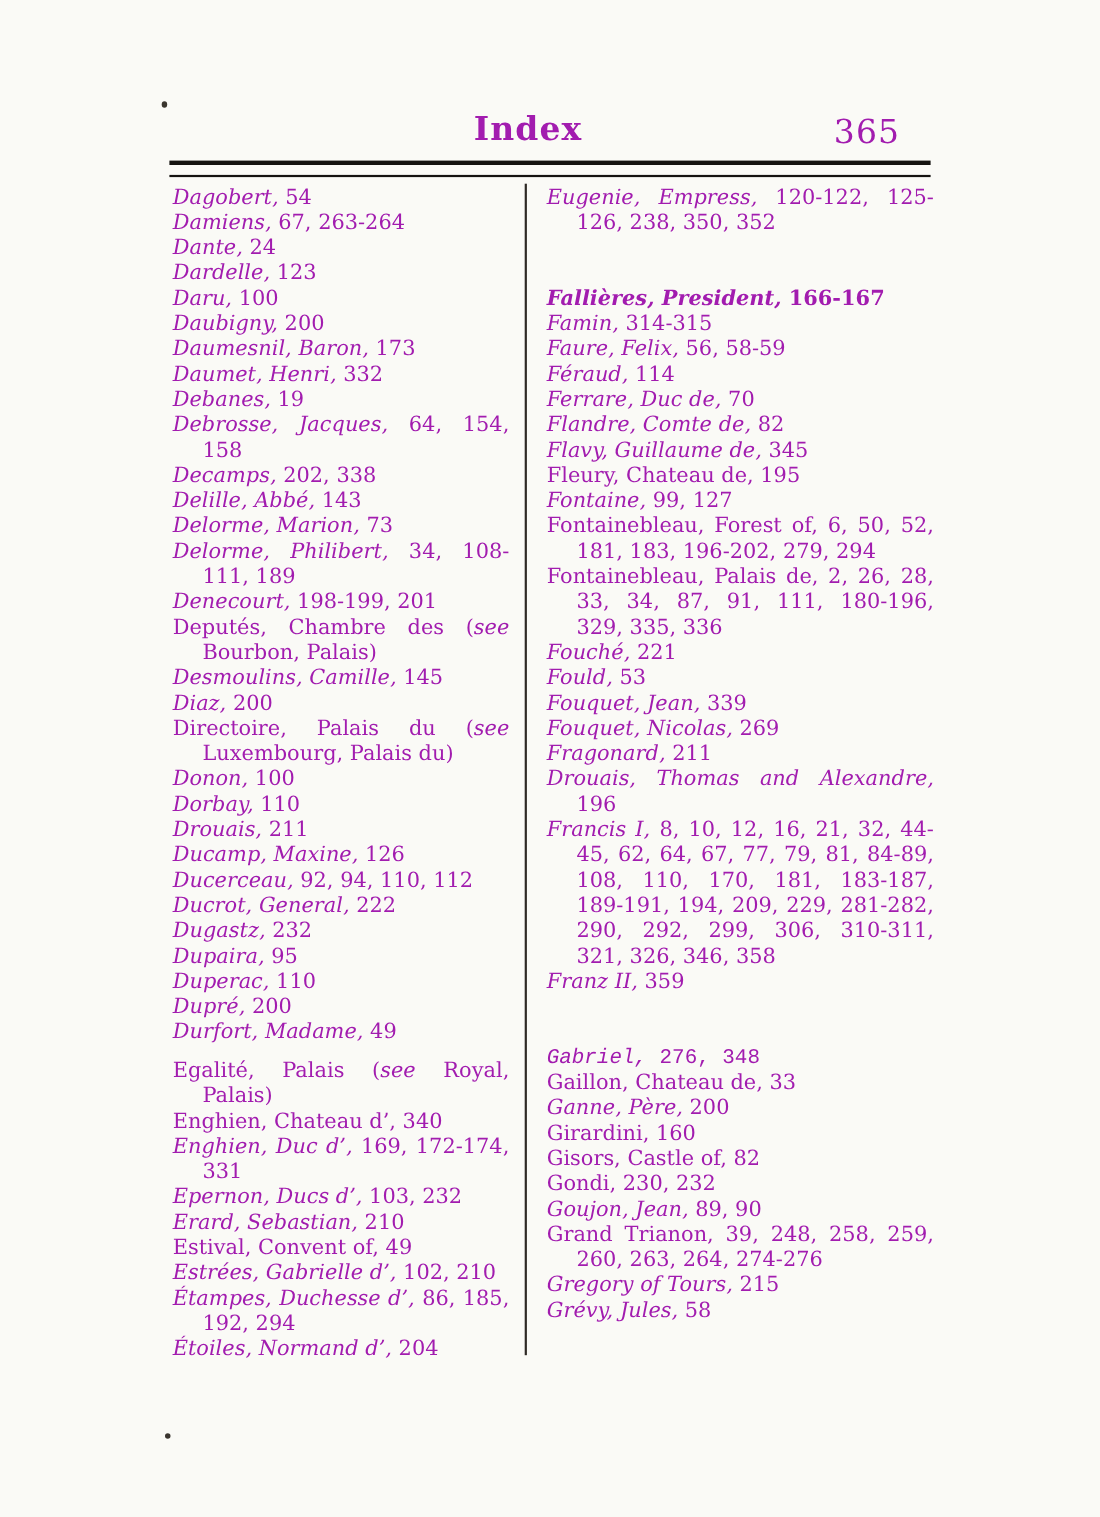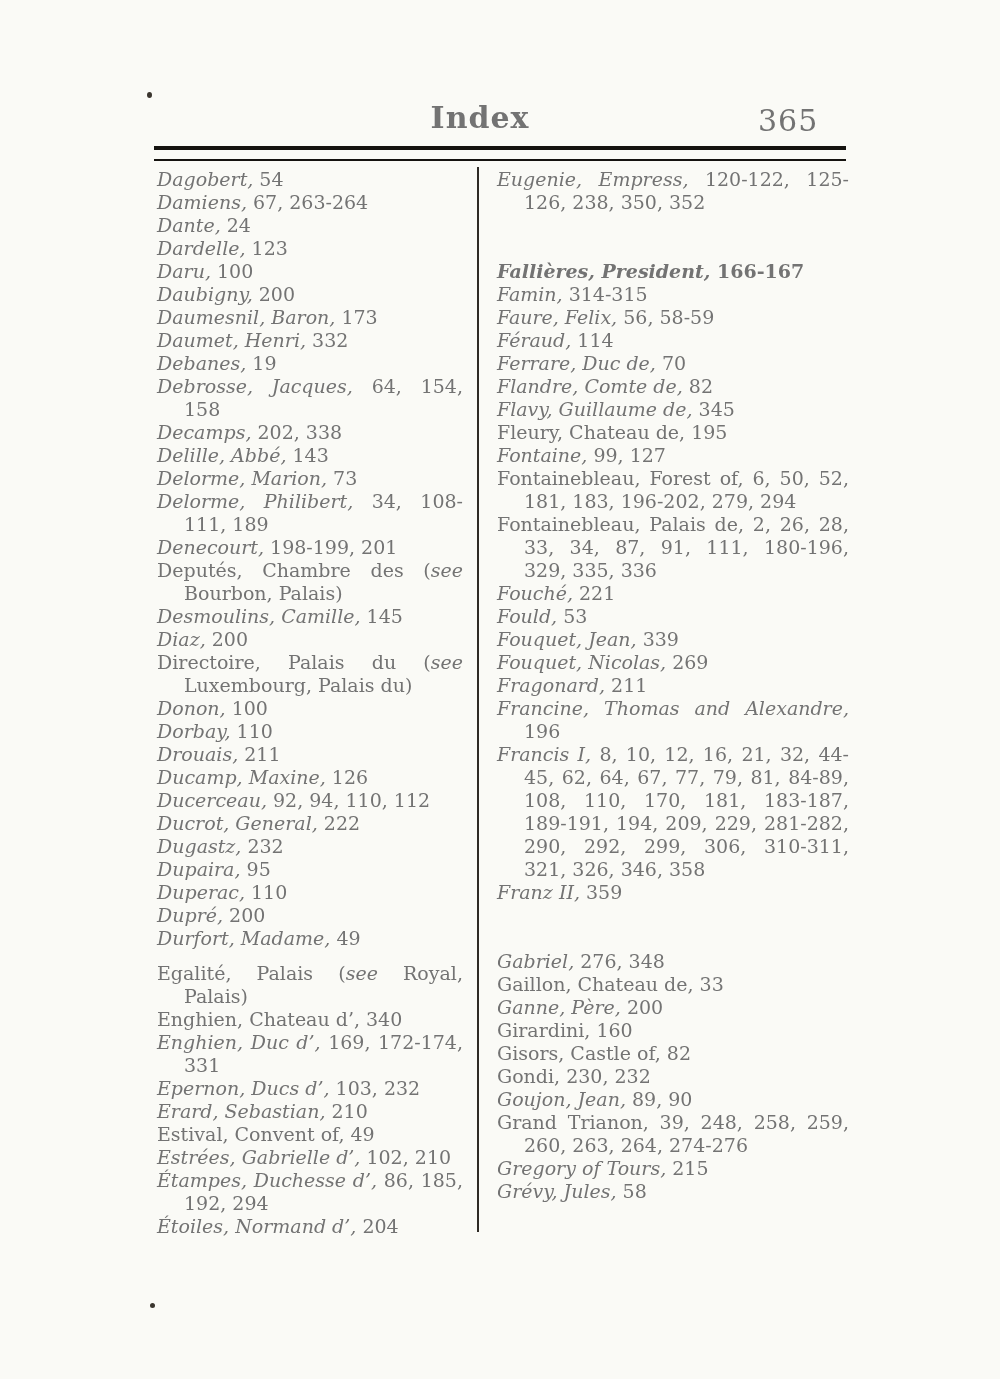--- a/index.html
+++ b/index.html
@@ -6,21 +6,21 @@
     margin: 0;
     padding: 0;
     background: #fafaf6;
   }
   .page {
     position: relative;
     width: 880px;
     height: 1379px;
     background: #fafaf6;
     font-family: "DejaVu Serif", serif;
-    color: #737373;
+    color: #a21caf;
     overflow: hidden;
   }
   .title {
     position: absolute;
     top: 100px;
     left: 0;
     width: 960px;
     text-align: center;
     font-size: 30px;
     font-weight: bold;
@@ -138,24 +138,24 @@
       <div class="entry"><span class="it">Flavy, Guillaume de,</span><span class="ro"> 345</span></div>
       <div class="entry"><span class="ro">Fleury, Chateau de, 195</span></div>
       <div class="entry"><span class="it">Fontaine,</span><span class="ro"> 99, 127</span></div>
       <div class="entry"><span class="ro">Fontainebleau, Forest of, 6, 50, 52, 181, 183, 196-202, 279, 294</span></div>
       <div class="entry"><span class="ro">Fontainebleau, Palais de, 2, 26, 28, 33, 34, 87, 91, 111, 180-196, 329, 335, 336</span></div>
       <div class="entry"><span class="it">Fouché,</span><span class="ro"> 221</span></div>
       <div class="entry"><span class="it">Fould,</span><span class="ro"> 53</span></div>
       <div class="entry"><span class="it">Fouquet, Jean,</span><span class="ro"> 339</span></div>
       <div class="entry"><span class="it">Fouquet, Nicolas,</span><span class="ro"> 269</span></div>
       <div class="entry"><span class="it">Fragonard,</span><span class="ro"> 211</span></div>
-      <div class="entry"><span class="it">Francine, Thomas and Alexandre,</span><span class="ro"> 196</span></div>
+      <div class="entry"><span class="it">Drouais, Thomas and Alexandre,</span><span class="ro"> 196</span></div>
       <div class="entry"><span class="it">Francis I,</span><span class="ro"> 8, 10, 12, 16, 21, 32, 44-45, 62, 64, 67, 77, 79, 81, 84-89, 108, 110, 170, 181, 183-187, 189-191, 194, 209, 229, 281-282, 290, 292, 299, 306, 310-311, 321, 326, 346, 358</span></div>
       <div class="entry"><span class="it">Franz II,</span><span class="ro"> 359</span></div>
-      <div class="entry" style="margin-top: 46px;"><span class="it">Gabriel,</span><span class="ro"> 276, 348</span></div>
+      <div class="entry" style="margin-top: 46px; font-family: Liberation Mono, monospace;"><span class="it">Gabriel,</span><span class="ro"> 276, 348</span></div>
       <div class="entry"><span class="ro">Gaillon, Chateau de, 33</span></div>
       <div class="entry"><span class="it">Ganne, Père,</span><span class="ro"> 200</span></div>
       <div class="entry"><span class="ro">Girardini, 160</span></div>
       <div class="entry"><span class="ro">Gisors, Castle of, 82</span></div>
       <div class="entry"><span class="ro">Gondi, 230, 232</span></div>
       <div class="entry"><span class="it">Goujon, Jean,</span><span class="ro"> 89, 90</span></div>
       <div class="entry"><span class="ro">Grand Trianon, 39, 248, 258, 259, 260, 263, 264, 274-276</span></div>
       <div class="entry"><span class="it">Gregory of Tours,</span><span class="ro"> 215</span></div>
       <div class="entry"><span class="it">Grévy, Jules,</span><span class="ro"> 58</span></div>
     </div>

